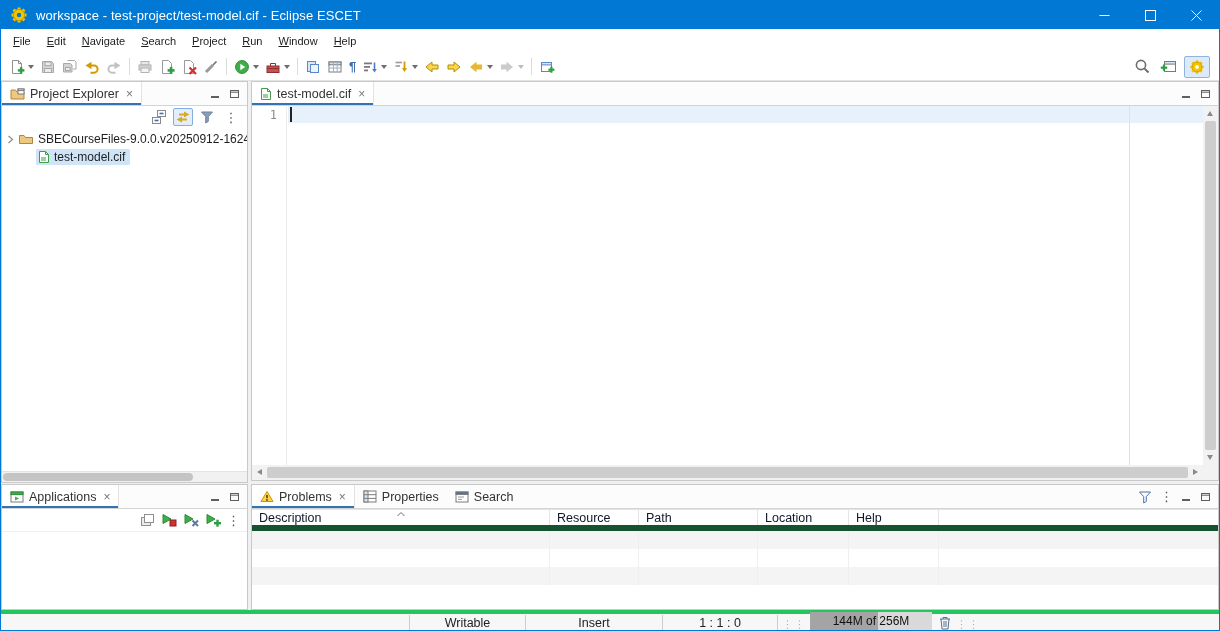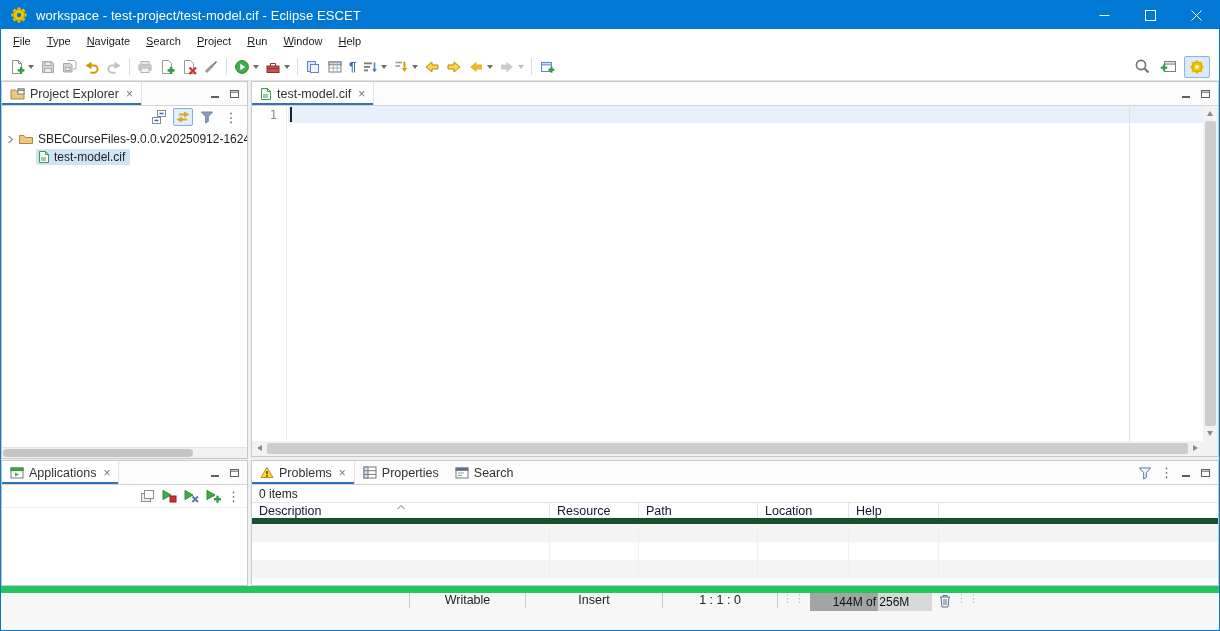--- a/index.html
+++ b/index.html
@@ -100,21 +100,21 @@
   .tr.alt{background:#f4f4f4}
   .td{border-right:1px solid #efefef}
   .td-desc{width:298px}.td-res{width:89px}.td-path{width:119px}.td-loc{width:91px}.td-type{width:90px}
   .td-fill{flex:1;border-right:none}
 
   
   .apps-toolbar{height:23px;display:flex;justify-content:flex-end;align-items:center;gap:6px;padding:0 7px;border-bottom:1px solid #f0f0f0;flex:0 0 auto}
   .apps-content{flex:1;background:#fff}
 
   
-  .statusbar{height:44px;border-top:7px solid #22c55e;background:#f7f7f7;display:flex;align-items:flex-start;font-size:12.5px;color:#222;flex:0 0 auto}
+  .statusbar{height:20px;border-top:4px solid #22c55e;background:#f7f7f7;display:flex;align-items:flex-end;font-size:12.5px;color:#222;flex:0 0 auto}
   .sb-spacer{width:408px;flex:0 0 408px}
   .sb-sep{width:1px;height:15px;background:#ccc;flex:0 0 1px}
   .sb-cell{text-align:center;white-space:nowrap}
   .sb-writable{width:115px}.sb-insert{width:136px}.sb-pos{width:114px}
   .sb-grip{color:#b5b5b5;font-size:11px;letter-spacing:1px;margin:0 4px;line-height:1}
   .heap{width:122px;height:18px;background:#d9d9d9;position:relative;flex:0 0 122px}
   .heap-fill{position:absolute;left:0;top:0;bottom:0;width:56%;background:#a4a4a4}
   .heap-text{position:absolute;inset:0;display:flex;align-items:center;justify-content:center;font-size:12px;color:#111}
   .trash-btn{margin-left:6px;display:flex}
 </style>
@@ -151,21 +151,21 @@
       <div class="win-btn">
         <svg width="11" height="11">
             <path d="M0.5,0.5 L10.5,10.5 M10.5,0.5 L0.5,10.5" stroke="#fff"></path>
           </svg>
       </div>
     </div>
   </div>
 
   <div class="menubar">
     <span class="menu-item">File</span>
-    <span class="menu-item">Type</span>
+    <span class="menu-item">Edit</span>
     <span class="menu-item">Navigate</span>
     <span class="menu-item">Search</span>
     <span class="menu-item">Project</span>
     <span class="menu-item">Run</span>
     <span class="menu-item">Window</span>
     <span class="menu-item">Help</span>
   </div>
 
   <div class="toolbar">
     <div class="tbtn">
@@ -595,21 +595,20 @@
                 </svg>
               </span>
             <span>
                 <svg width="11" height="10">
                   <rect x="1.5" y="1.5" width="8" height="7" fill="none" stroke="#5f5f5f"></rect>
                   <line x1="1.5" y1="3.2" x2="9.5" y2="3.2" stroke="#5f5f5f"></line>
                 </svg>
               </span>
           </div>
         </div>
-        <div class="items-row">0 items</div>
         <div class="tablehead">
           <div class="th th-desc">
             <span class="sort-ind">
               <svg width="9" height="6">
                   <polyline points="1,5 4.5,1.5 8,5" fill="none" stroke="#6e6e6e"></polyline>
                 </svg>
             </span>
             <span>Description</span>
           </div>
           <div class="th th-res">

